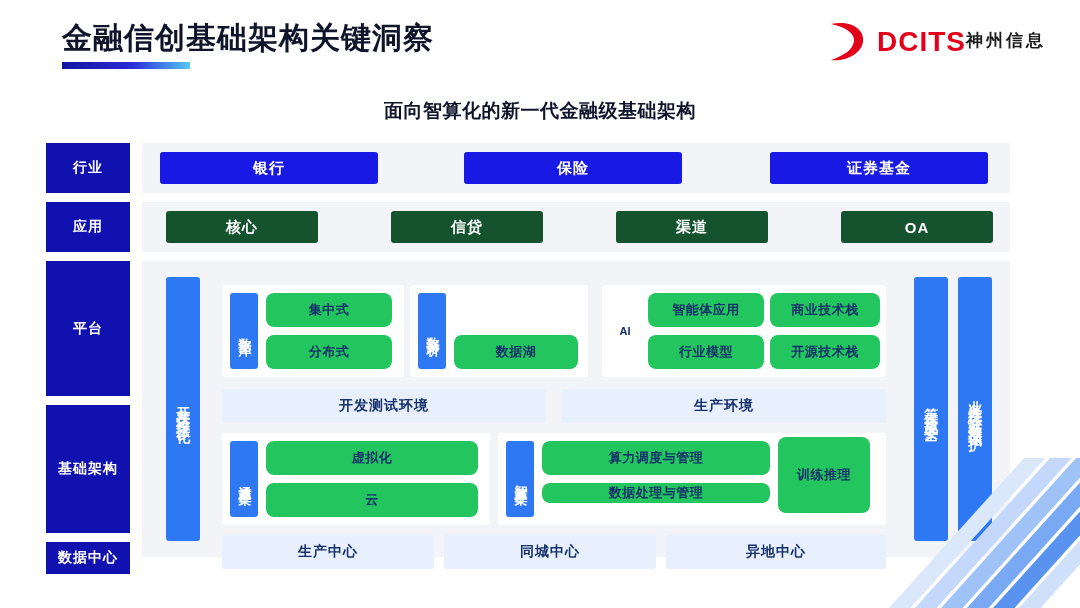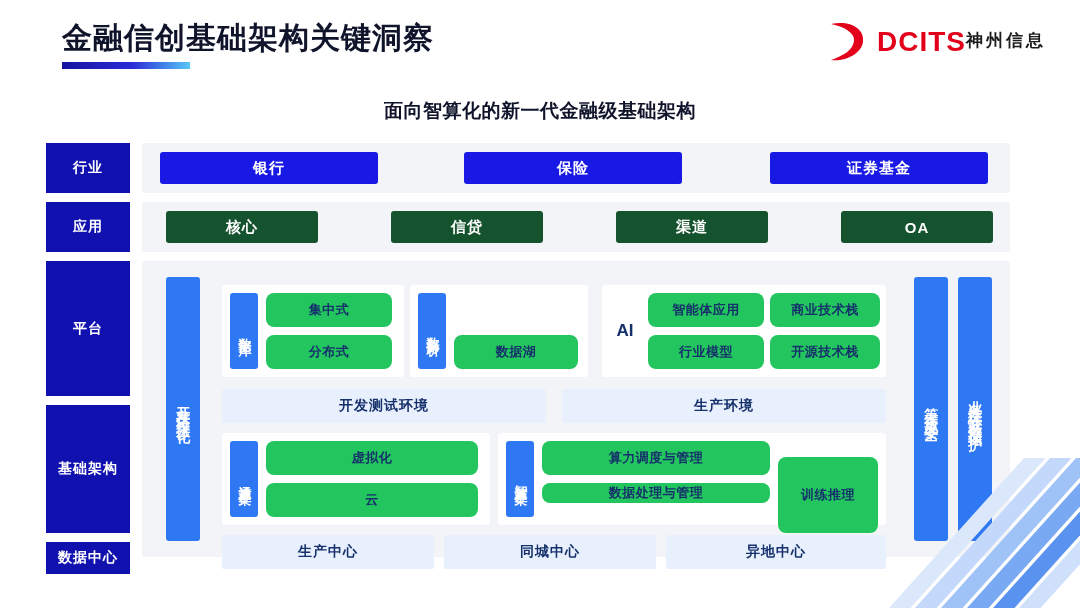--- a/index.html
+++ b/index.html
@@ -190,21 +190,21 @@
     font-weight: bold;
     display: flex;
     align-items: center;
     justify-content: center;
     border-radius: 8px;
     letter-spacing: 0.5px;
   }
   .ai-label {
     position: absolute;
     color: #15306b;
-    font-size: 17px;
+    font-size: 11px;
     font-weight: bold;
     display: flex;
     align-items: center;
     justify-content: center;
   }
 
   .wide-chip {
     position: absolute;
     background: #e8f0fe;
     color: #15306b;
@@ -309,21 +309,21 @@
   <div class="card" style="left:80px; top:172px; width:268px; height:92px;">
     <div class="card-head" style="left:8px; top:8px; width:28px; height:76px;">通算框架</div>
     <div class="sub-chip" style="left:44px; top:8px;  width:212px; height:34px;">虚拟化</div>
     <div class="sub-chip" style="left:44px; top:50px; width:212px; height:34px;">云</div>
   </div>
 
   <div class="card" style="left:356px; top:172px; width:388px; height:92px;">
     <div class="card-head" style="left:8px; top:8px; width:28px; height:76px;">智算框架</div>
     <div class="sub-chip" style="left:44px; top:8px;  width:228px; height:34px;">算力调度与管理</div>
     <div class="sub-chip" style="left:44px; top:50px; width:228px; height:20px;">数据处理与管理</div>
-    <div class="sub-chip" style="left:280px; top:24px; width:100px; height:76px; line-height:1.4;text-align:center;">训练推理</div>
+    <div class="sub-chip" style="left:280px; top:4px; width:92px; height:76px; line-height:1.4;text-align:center;">训练推理</div>
   </div>
 
   <div class="wide-chip" style="left:80px;  top:274px; width:212px; height:34px;">生产中心</div>
   <div class="wide-chip" style="left:302px; top:274px; width:212px; height:34px;">同城中心</div>
   <div class="wide-chip" style="left:524px; top:274px; width:220px; height:34px;">异地中心</div>
 </div>
 
 <div class="deco">
   <span style="left:40px;  bottom:-10px; background:#dbe7fb;"></span>
   <span style="left:66px;  bottom:-10px; background:#c3d8fa;"></span>

